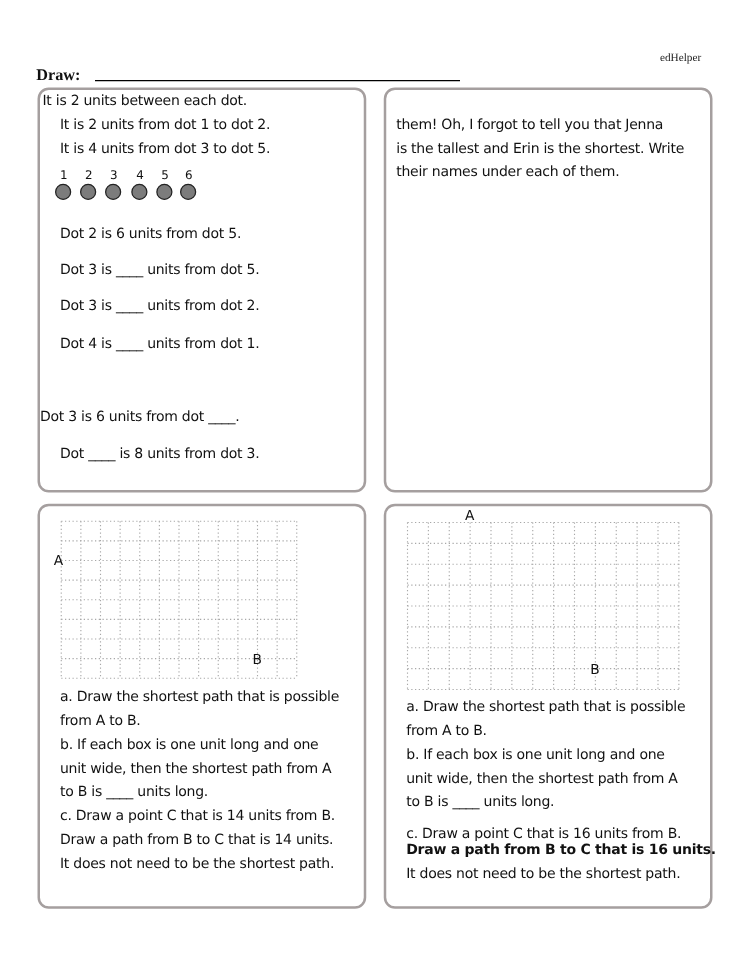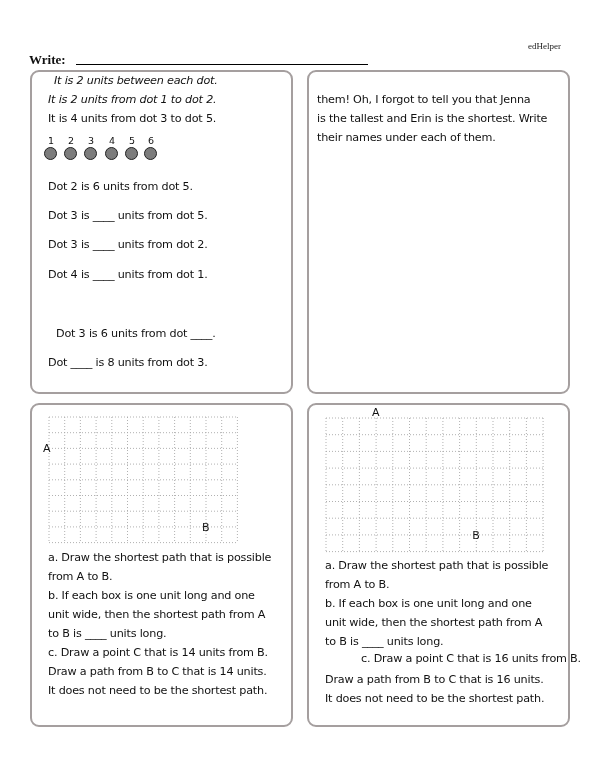--- a/index.html
+++ b/index.html
@@ -17,46 +17,46 @@
   .dots { position:absolute; left:14px; top:63px; }
   .dot { position:absolute; width:13px; height:13px; border-radius:50%; background:#7c7c7c; border:1.3px solid #222; box-sizing:border-box; }
   .dotnum { position:absolute; font-size:9.5px; width:14px; text-align:center; }
   svg.grid { position:absolute; overflow:visible; }
   .gl { font-size:11px; font-family:"DejaVu Sans", sans-serif; fill:#111; }
 </style>
 </head>
 <body>
 
 <div class="brand">edHelper</div>
-<div class="name-label">Write:</div>
+<div class="name-label">Draw:</div>
 <div class="name-line"></div>
 
 <div class="panel" id="p1">
-  <div class="txt" style="left:22px;top:2px;font-style:italic;">It is 2 units between each dot.</div>
-  <div class="txt" style="left:16px;top:21px;font-style:italic;">It is 2 units from dot 1 to dot 2.</div>
+  <div class="txt" style="left:2px;top:2px;">It is 2 units between each dot.</div>
+  <div class="txt" style="left:16px;top:21px;">It is 2 units from dot 1 to dot 2.</div>
   <div class="txt" style="left:16px;top:40px;">It is 4 units from dot 3 to dot 5.</div>
   <div class="dots">
     <div class="dotnum" style="left:-2px;top:0px;">1</div>
     <div class="dotnum" style="left:18px;top:0px;">2</div>
     <div class="dotnum" style="left:38px;top:0px;">3</div>
     <div class="dotnum" style="left:59px;top:0px;">4</div>
     <div class="dotnum" style="left:79px;top:0px;">5</div>
     <div class="dotnum" style="left:98px;top:0px;">6</div>
     <div class="dot" style="left:-2px;top:12px;"></div>
     <div class="dot" style="left:18px;top:12px;"></div>
     <div class="dot" style="left:38px;top:12px;"></div>
     <div class="dot" style="left:59px;top:12px;"></div>
     <div class="dot" style="left:79px;top:12px;"></div>
     <div class="dot" style="left:98px;top:12px;"></div>
   </div>
   <div class="txt" style="left:16px;top:108px;">Dot 2 is 6 units from dot 5.</div>
   <div class="txt" style="left:16px;top:137px;">Dot 3 is ____ units from dot 5.</div>
   <div class="txt" style="left:16px;top:166px;">Dot 3 is ____ units from dot 2.</div>
   <div class="txt" style="left:16px;top:196px;text-align:center;">Dot 4 is ____ units from dot 1.</div>
-  <div class="txt" style="left:24px;top:255px;">Dot 3 is 6 units from dot ____.</div>
+  <div class="txt" style="left:0;top:255px;">Dot 3 is 6 units from dot ____.</div>
   <div class="txt" style="left:16px;top:284px;">Dot ____ is 8 units from dot 3.</div>
 </div>
 
 <div class="panel" id="p2">
   <div class="txt" style="left:8px;top:40px;">is the tallest and Erin is the shortest.  Write</div>
   <div class="txt" style="left:8px;top:21px;">them! Oh, I forgot to tell you that Jenna</div>
   <div class="txt" style="left:8px;top:59px;">their names under each of them.</div>
 </div>
 
 <div class="panel" id="p3">
@@ -122,16 +122,16 @@
       <line y1="116.89999999999999" y2="116.89999999999999" x1="0" x2="217.1" stroke="#a8a8a8" stroke-width="0.9" stroke-dasharray="1 2"></line>
       <line y1="133.6" y2="133.6" x1="0" x2="217.1" stroke="#a8a8a8" stroke-width="0.9" stroke-dasharray="1 2"></line>
       <text x="46.099999999999994" y="-2" class="gl">A</text>
       <text x="146.29999999999998" y="120.89999999999999" class="gl">B</text>
     </svg>
   <div class="txt" style="left:16px;top:154px;">a. Draw the shortest path that is possible</div>
   <div class="txt" style="left:16px;top:173px;">from A to B.</div>
   <div class="txt" style="left:16px;top:192px;">b. If each box is one unit long and one</div>
   <div class="txt" style="left:16px;top:211px;">unit wide, then the shortest path from A</div>
   <div class="txt" style="left:16px;top:230px;">to B is ____ units long.</div>
-  <div class="txt" style="left:16px;top:247px;margin-left:36px;">c. Draw a point C that is 16 units from B.</div>
-  <div class="txt" style="left:16px;top:268px;">Draw a path from B to C that is 16 units.</div>
+  <div class="txt" style="left:16px;top:255px;">c. Draw a point C that is 16 units from B.</div>
+  <div class="txt" style="left:16px;top:268px;font-weight:bold;">Draw a path from B to C that is 16 units.</div>
   <div class="txt" style="left:16px;top:287px;">It does not need to be the shortest path.</div>
 </div>
 
 </body></html>

